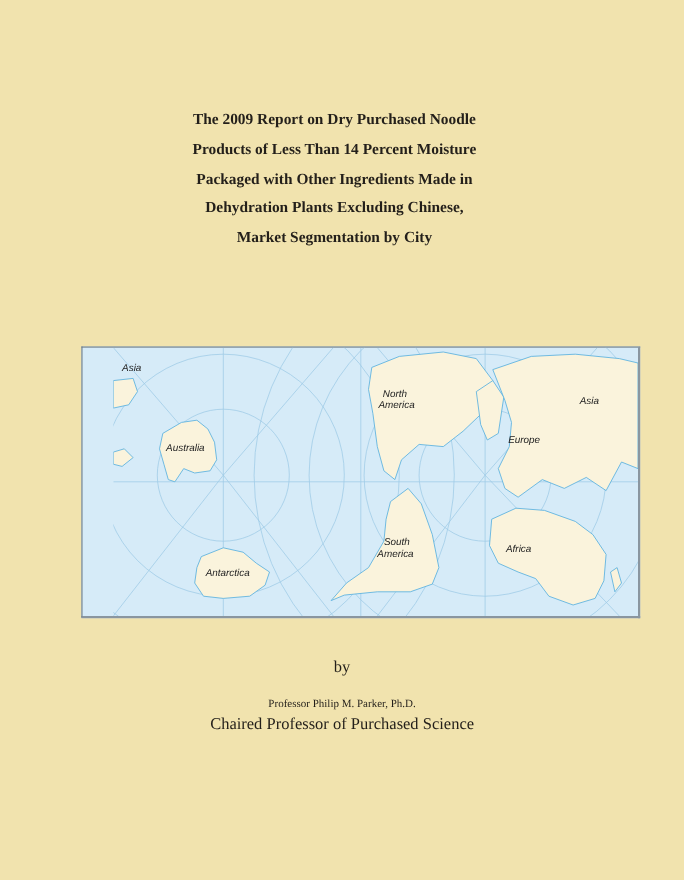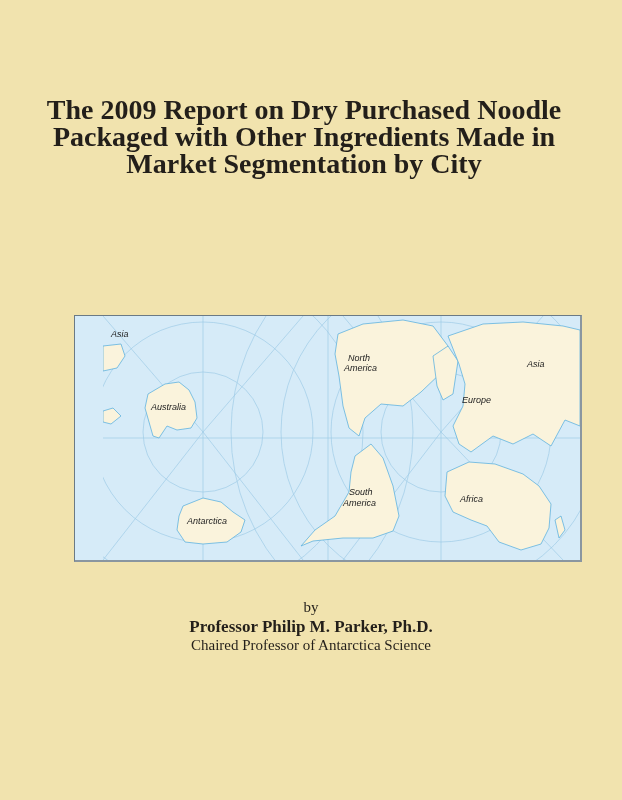--- a/index.html
+++ b/index.html
@@ -1,30 +1,32 @@
 <!DOCTYPE html>
 <html><head>
 <meta charset="utf-8">
 <style>
   html, body { margin: 0; padding: 0; }
   body { width: 622px; height: 800px; background: #f1e3ae; position: relative; overflow: hidden; font-family: "Liberation Serif", "DejaVu Serif", serif; color: #231f1a; }
-  .title { position: absolute; left: 0; top: 97px; width: 608px; text-align: center; font-weight: bold; font-size: 28px; line-height: 26.8px; }
+  .title { position: absolute; left: 0; top: 97px; width: 608px; text-align: center; font-weight: bold; font-size: 14px; line-height: 26.8px; }
   .title div { white-space: nowrap; }
   .map { position: absolute; left: 74px; top: 315px; width: 477px; height: 244px; border: 1px solid #6b7a85; border-right: 2px solid #8a96a0; border-bottom: 2px solid #8a96a0; background: #d6ebf8; overflow: hidden; padding-left: 28px; }
   .map svg { display: block; }
   .lbl { font-family: "Liberation Sans", "DejaVu Sans", sans-serif; font-style: italic; font-size: 9px; fill: #222; }
   .byline { position: absolute; left: 0; top: 598px; width: 622px; text-align: center; font-size: 15px; line-height: 19px; }
-  .byline .author { font-weight: bold; font-size: 17px; }
+  .byline .author { font-weight: normal; font-size: 10px; margin-top: 14px; }
 </style>
 </head>
 <body>
 
 <div class="title">
   <div>The 2009 Report on Dry Purchased Noodle</div>
+  <div>Products of Less Than 14 Percent Moisture</div>
   <div>Packaged with Other Ingredients Made in</div>
+  <div>Dehydration Plants Excluding Chinese,</div>
   <div>Market Segmentation by City</div>
 </div>
 
 <div class="map">
   <svg width="477" height="244" viewBox="0 0 477 244">
 
     <g stroke="#9fcbe6" stroke-width="0.7" fill="none">
       <ellipse cx="100" cy="116" rx="60" ry="60"></ellipse>
       <ellipse cx="100" cy="116" rx="110" ry="110"></ellipse>
       <ellipse cx="100" cy="116" rx="160" ry="160"></ellipse>
@@ -78,14 +80,14 @@
     <text class="lbl" x="240" y="190">America</text>
     <text class="lbl" x="359" y="87">Europe</text>
     <text class="lbl" x="424" y="51">Asia</text>
     <text class="lbl" x="357" y="186">Africa</text>
   </svg>
 </div>
 
 <div class="byline">
   <div>by</div>
   <div class="author">Professor Philip M. Parker, Ph.D.</div>
-  <div>Chaired Professor of Antarctica Science</div>
+  <div>Chaired Professor of Purchased Science</div>
 </div>
 
 </body></html>

